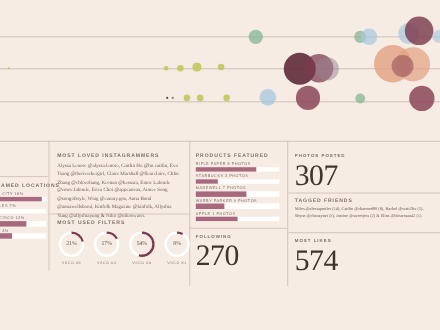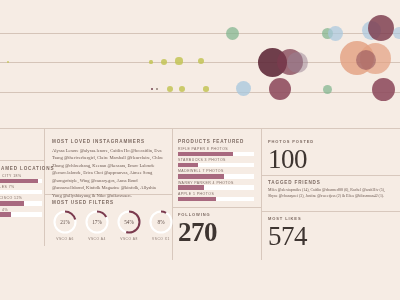--- a/index.html
+++ b/index.html
@@ -226,26 +226,26 @@
           <div class="bar-label">APPLE 1 PHOTOS</div>
           <div class="bar-track" style="background: rgb(255, 255, 255);">
             <div class="bar-fill" style="width: 50%; background: rgb(168, 105, 127);"></div>
           </div>
         </div>
       </div>
   </div>
 
   <div class="panel" style="left:178px; top:212px; width:76px;">
     <div class="stat-label">FOLLOWING</div>
-    <div class="stat-value" style="margin-top:1px;font-weight:bold;">270</div>
+    <div class="stat-value" style="margin-top:1px;">270</div>
   </div>
 
   <div class="panel" style="left:268px; top:139px; width:128px;">
     <div class="stat-label">PHOTOS POSTED</div>
-    <div class="stat-value" style="margin-top:1px;">100</div>
+    <div class="stat-value" style="margin-top:1px;">307</div>
   </div>
 
   <div class="panel" style="left:268px; top:180px; width:124px;">
     <div class="sect-title">TAGGED FRIENDS</div>
     <div class="tiny-text" style="margin-top:2px;">Miles @alexiapmiles (14), Caitlin @charmed88 (6), Rachel @wait2liv (5), Shyne @chanaynei (3), Justine @sweetjess (2) &amp; Eliea @blissrman42 (1).</div>
   </div>
 
   <div class="panel" style="left:268px; top:216px; width:128px;">
     <div class="stat-label">MOST LIKES</div>
     <div class="stat-value" style="margin-top:1px;">574</div>

